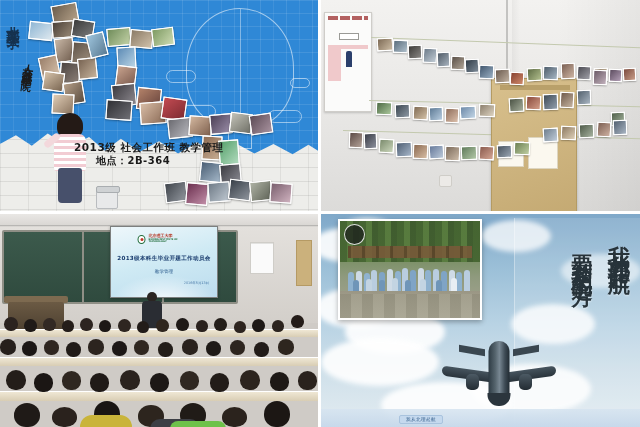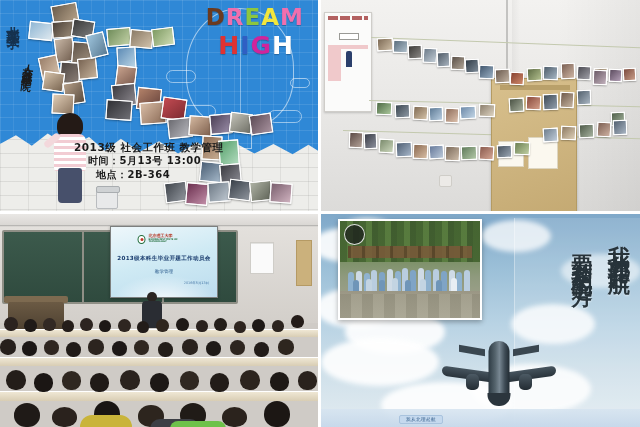--- a/index.html
+++ b/index.html
@@ -234,26 +234,20 @@
       <div class="floorbrick"></div>
 
       <div class="balloon">
         <div class="balloon-rib"></div>
       </div>
       <div class="cloud-doodle" style="left:166px;top:70px;width:30px;"></div>
       <div class="cloud-doodle" style="left:178px;top:105px;width:38px;"></div>
       <div class="cloud-doodle" style="left:268px;top:110px;width:34px;"></div>
       <div class="cloud-doodle" style="left:290px;top:78px;width:20px;height:10px;"></div>
 
-      <div class="dream-txt">
-        <span style="color:#6b3a1f">D</span><span style="color:#f06fae">R</span><span style="color:#8cc63f">E</span><span style="color:#f2e63c">A</span><span style="color:#f06fae">M</span>
-      </div>
-      <div class="high-txt">
-        <span style="color:#e03232">H</span><span style="color:#2f5fc4">I</span><span style="color:#d0249b">G</span><span style="color:#ffffff">H</span>
-      </div>
 
       <div class="vtext-uni">北京理工大学</div>
       <div class="vtext-col">人文与社会科学学院</div>
 
       <div class="photo" style="left:52px;top:4px;width:26px;height:20px;transform:rotate(-10deg)">
           <i style="background:linear-gradient(135deg,#6a5c4c,#b7a38a)"></i>
         </div>
       <div class="photo" style="left:29px;top:22px;width:24px;height:18px;transform:rotate(6deg)">
           <i style="background:linear-gradient(135deg,#8fb6d4,#dfe9ef)"></i>
         </div>
@@ -373,21 +367,20 @@
       <div class="girl">
         <div class="girl-hair"></div>
         <div class="girl-body"></div>
         <div class="girl-arm"></div>
         <div class="girl-legs"></div>
       </div>
       <div class="paint-can"></div>
 
       <div class="info-lines">
         <div class="il1">2013级 社会工作班 教学管理</div>
-        <div class="il2">时间：5月13号 13:00</div>
         <div class="il3">地点：2B-364</div>
       </div>
     </div>
   </div>
 
   <div class="panel p2">
     <div class="wallroom">
       <div class="wall-shadow"></div>
       <div class="wall-corner"></div>
       <div class="wall-corner2"></div>

